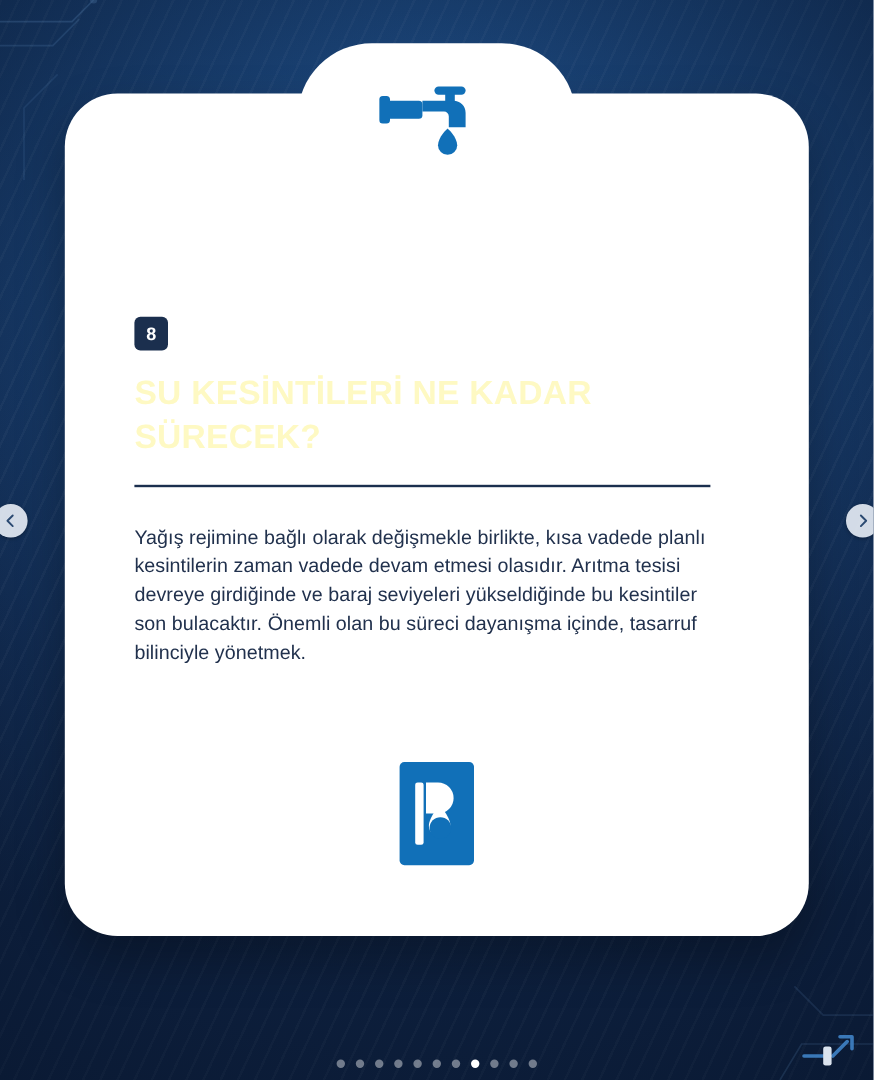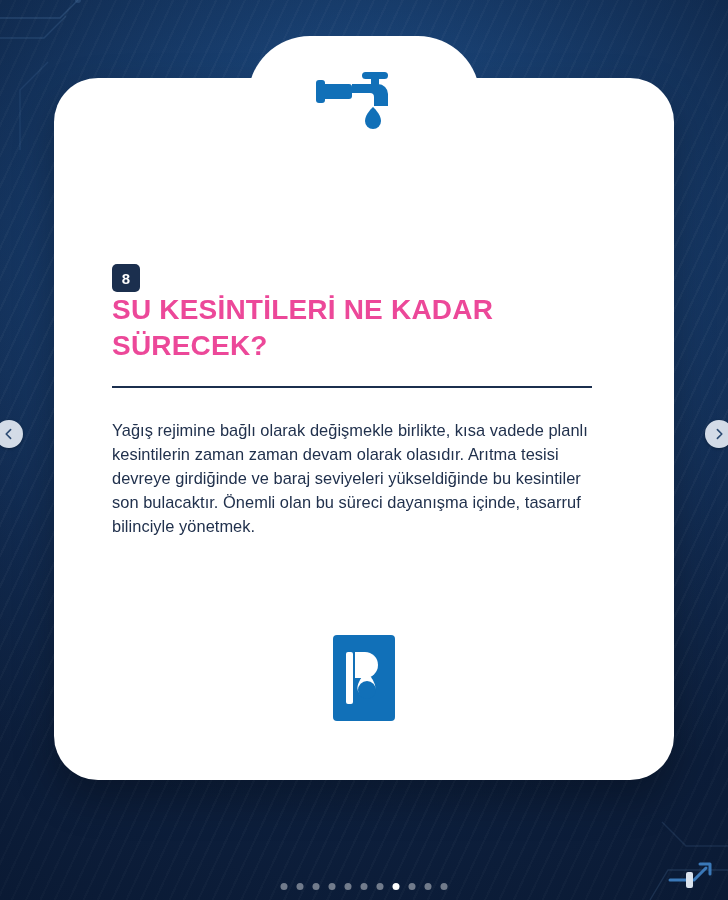--- a/index.html
+++ b/index.html
@@ -84,22 +84,22 @@
     width: 28px; height: 28px;
     background: #1b2f4e;
     color: #ffffff;
     border-radius: 5px;
     font-size: 15px;
     font-weight: bold;
     display: flex; align-items: center; justify-content: center;
     letter-spacing: 0;
   }
   #headline {
-    margin-top: 0;
-    color: #ec4899;
+    margin-top: 18px;
+    color: #fef9c3;
     font-size: 28px;
     line-height: 1.28;
     font-weight: bold;
     letter-spacing: 0.2px;
     max-width: 440px;
   }
   #rule {
     margin-top: 22px;
     width: 480px; height: 2px;
     background: #1b2f4e;
@@ -201,21 +201,21 @@
         <rect x="46" y="6" width="26" height="7" rx="3.5" fill="#1170b8"></rect>
         <rect x="55" y="10" width="8" height="10" rx="2" fill="#1170b8"></rect>
         <path d="M65 55 c0 -7 -8 -14 -8 -14 s-8 7 -8 14 a8 8 0 0 0 16 0z" fill="#1170b8"></path>
       </svg>
     </div>
 
     <div id="content">
       <div id="badge">8</div>
       <div id="headline">SU KESİNTİLERİ NE KADAR SÜRECEK?</div>
       <div id="rule"></div>
-      <div id="body-text">Yağış rejimine bağlı olarak değişmekle birlikte, kısa vadede planlı kesintilerin zaman zaman devam olarak olasıdır. Arıtma tesisi devreye girdiğinde ve baraj seviyeleri yükseldiğinde bu kesintiler son bulacaktır. Önemli olan bu süreci dayanışma içinde, tasarruf bilinciyle yönetmek.</div>
+      <div id="body-text">Yağış rejimine bağlı olarak değişmekle birlikte, kısa vadede planlı kesintilerin zaman vadede devam etmesi olasıdır. Arıtma tesisi devreye girdiğinde ve baraj seviyeleri yükseldiğinde bu kesintiler son bulacaktır. Önemli olan bu süreci dayanışma içinde, tasarruf bilinciyle yönetmek.</div>
     </div>
 
     <div id="logo">
       <div id="logo-mark">
         <svg width="44" height="62" viewBox="0 0 44 62" fill="none">
           <rect x="4" y="5" width="7" height="52" rx="2" fill="#ffffff"></rect>
           <path d="M13 5 h10 a13 13 0 0 1 0 26 h-10z" fill="#ffffff"></path>
           <path d="M36 20 c0 0 -10 11 -10 19 a10 10 0 0 0 20 0 c0 -8 -10 -19 -10 -19z" fill="#ffffff" transform="translate(-8,6) scale(0.9)"></path>
           <circle cx="25" cy="43" r="9" fill="#1170b8"></circle>
         </svg>

